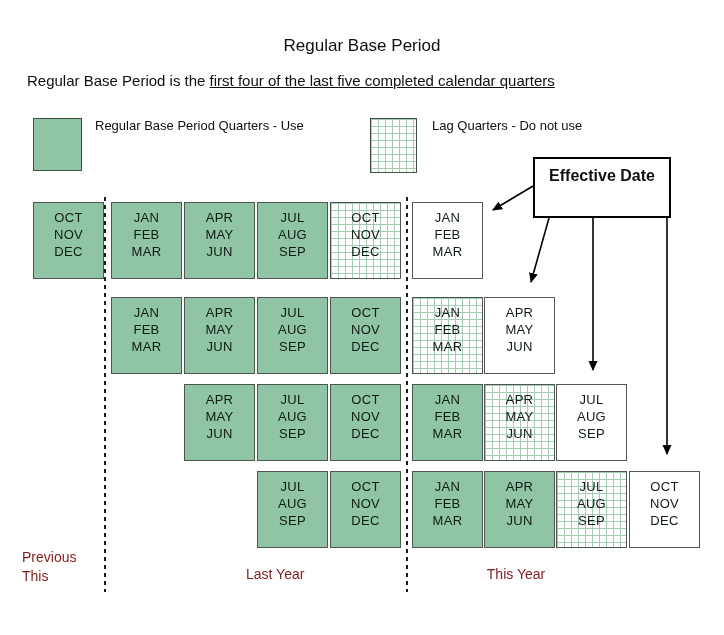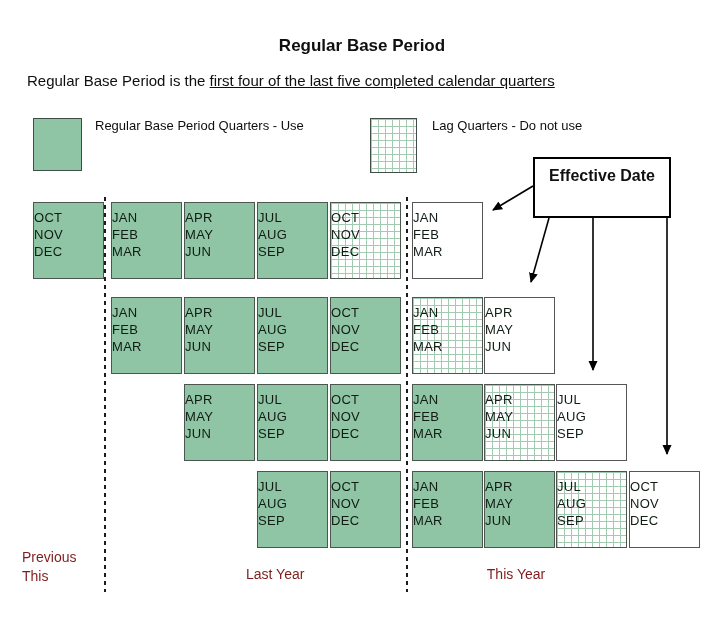--- a/index.html
+++ b/index.html
@@ -16,21 +16,21 @@
     overflow: hidden;
     color: #111;
   }
   .page-title {
     position: absolute;
     top: 36px;
     left: 0;
     width: 724px;
     text-align: center;
     font-size: 17px;
-    font-weight: bold;
+    font-weight: normal;
     color: #0f0f0f;
   }
   .page-subtitle {
     position: absolute;
     top: 72px;
     left: 27px;
     font-size: 15px;
     color: #0f0f0f;
     white-space: nowrap;
   }
@@ -81,21 +81,21 @@
 
   
   .qbox {
     position: absolute;
     width: 71px;
     height: 77px;
     box-sizing: border-box;
     border: 1px solid #4a564e;
     display: flex;
     flex-direction: column;
-    align-items: flex-start;
+    align-items: center;
     padding-top: 6px;
     z-index: 2;
   }
   .qbox .month {
     font-size: 13px;
     line-height: 17px;
     color: #101c14;
     letter-spacing: 0.3px;
   }
   .qbox.use { background: var(--use-color, #8FC4A4); }

